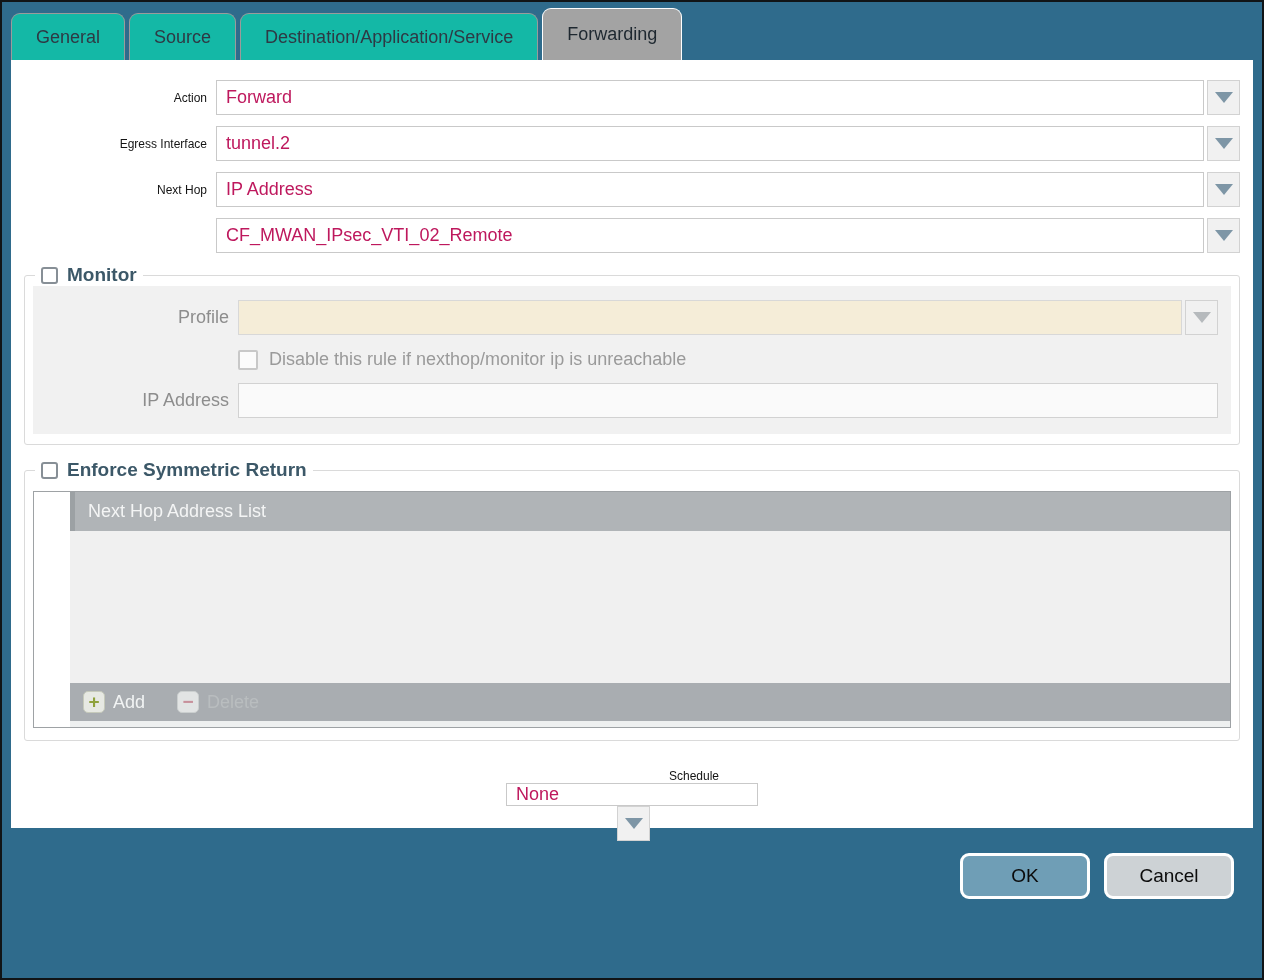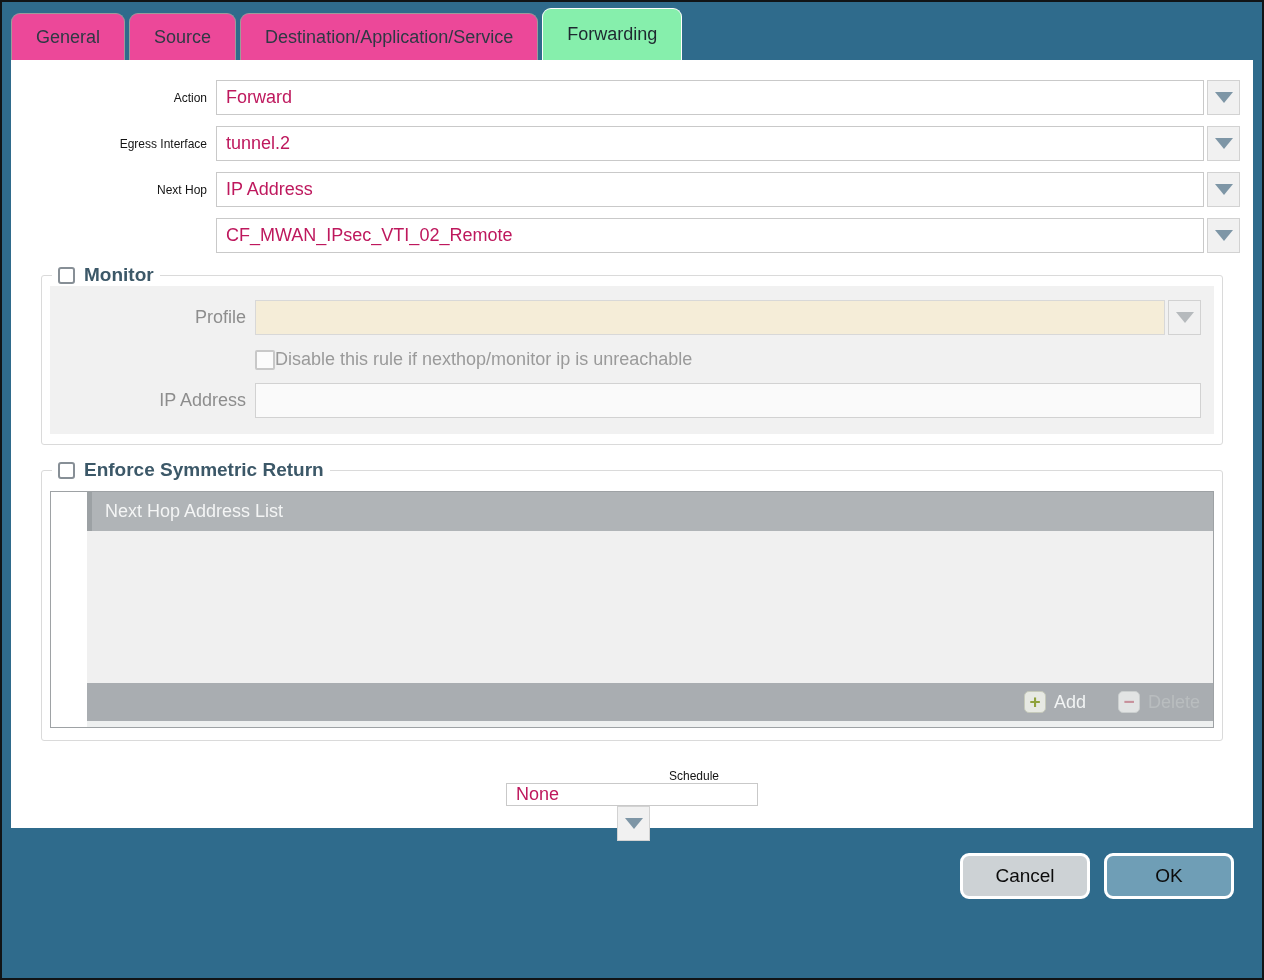--- a/index.html
+++ b/index.html
@@ -20,28 +20,28 @@
     background:#cfe2ee; border:3px solid #eef5fa;
     box-shadow:0 0 0 1px #4d86a6;
     color:#1F6FB5; font-weight:bold; font-size:18px;
     display:flex; align-items:center; justify-content:center;
     cursor:pointer;
   }
   
   .tabstrip { height:58px; display:flex; align-items:flex-end; padding-left:9px; gap:4px; }
   .tab {
     height:47px; padding:0 24px;
-    background:#ec4899;
+    background:#14b8a6;
     border-radius:9px 9px 0 0;
     display:flex; align-items:center; justify-content:center;
     font-size:18px; color:#2E3944; cursor:pointer;
     border:1px solid #9b9b9b; border-bottom:none;
   }
   .tab.active {
-    height:52px; background:#86efac; color:#1E2830; border-color:#ffffff;
+    height:52px; background:#a3a3a3; color:#1E2830; border-color:#ffffff;
   }
   
   .content {
     margin:0 9px; background:#FFFFFF; height:768px;
     padding-top:20px; position:relative;
   }
   .frow { display:flex; align-items:center; padding:0 13px; margin-bottom:11px; }
   .flabel { width:192px; flex:none; text-align:right; padding-right:9px; font-size:12px; color:#141414; }
   .ftext {
     flex:1; height:35px; border:1px solid #C9C9C9; background:#fff;
@@ -49,39 +49,39 @@
   }
   .dd {
     width:33px; height:35px; margin-left:3px; flex:none;
     background:#F1F1F1; border:1px solid #D2D2D2;
     display:flex; align-items:center; justify-content:center; cursor:pointer;
   }
   .tri { width:0; height:0; border-left:9px solid transparent; border-right:9px solid transparent; border-top:11px solid #7E96A6; }
   .dd.disabled { cursor:default; }
   .dd.disabled .tri { border-top-color:#B6BABD; }
   
-  fieldset { border:1px solid #DADADA; border-radius:3px; margin:2px 30px 14px; padding:0 8px 10px; }
+  fieldset { border:1px solid #DADADA; border-radius:3px; margin:2px 13px 14px; padding:0 8px 10px; }
   legend { display:flex; align-items:center; gap:9px; padding:0 6px; margin-left:2px; }
   .legend-text { font-weight:bold; font-size:19px; color:#3C5868; }
   .cb {
     width:17px; height:17px; border:2px solid #878F96; border-radius:3px;
     background:#fff; cursor:pointer; flex:none;
   }
   .section-inner { background:#F1F1F1; padding:14px 0 16px; }
   .flabel-dim { width:192px; flex:none; text-align:right; padding-right:9px; font-size:18px; color:#8D8D8D; }
   .ftext.beige { background:#F5EDD8; border-color:#D8D8D8; }
   .ftext.dim { background:#FAFAFA; border-color:#D2D2D2; }
-  .cbrow { display:flex; align-items:center; margin:14px 13px 13px 205px; }
+  .cbrow { display:flex; align-items:center; gap:11px; margin:14px 13px 13px 205px; }
   .cb-dis { width:20px; height:20px; border:2px solid #C8C8C8; border-radius:2px; background:#FBFBFB; flex:none; }
   .cbrow-label { font-size:18px; color:#9A9A9A; }
   
   .tbl { margin:10px 0 2px; border:1px solid #9EA2A5;padding-left:36px; }
   .tbl-header { background:#B0B4B7; color:#F4F5F5; font-size:18px; padding:9px 13px; border-left:5px solid #9CA1A4; }
   .tbl-body { height:152px; background:#F0F0F0; }
-  .tbl-footer { background:#A9ADB1; padding:8px 13px; display:flex; align-items:center; gap:32px;justify-content:flex-end; }
+  .tbl-footer { background:#A9ADB1; padding:8px 13px; display:flex; align-items:center; gap:32px; }
   .tbtn { display:flex; align-items:center; gap:8px; cursor:pointer; }
   .tbtn.disabled { cursor:default; }
   .mini-icon {
     width:22px; height:22px; border-radius:5px; flex:none;
     display:flex; align-items:center; justify-content:center;
     font-weight:bold; font-size:19px; line-height:1;
   }
   .icon-plus  { background:#E7E9E3; border:1px solid #C6CABB; color:#8FA23C; }
   .icon-plus::before  { content:"+"; margin-top:-2px; }
   .icon-minus { background:#E2E4E4; border:1px solid #CBCFCF; color:#C7909B; }
@@ -198,17 +198,17 @@
       <span class="flabel">Schedule</span>
       <input class="ftext" value="None" style="">
       <span class="dd">
           <span class="tri"></span>
         </span>
     </div>
 
   </div>
 
   <div class="bottom-band">
+    <button class="btn btn-ok">OK</button>
     <button class="btn btn-cancel">Cancel</button>
-    <button class="btn btn-ok">OK</button>
   </div>
 
 </div>
 
 </body></html>

